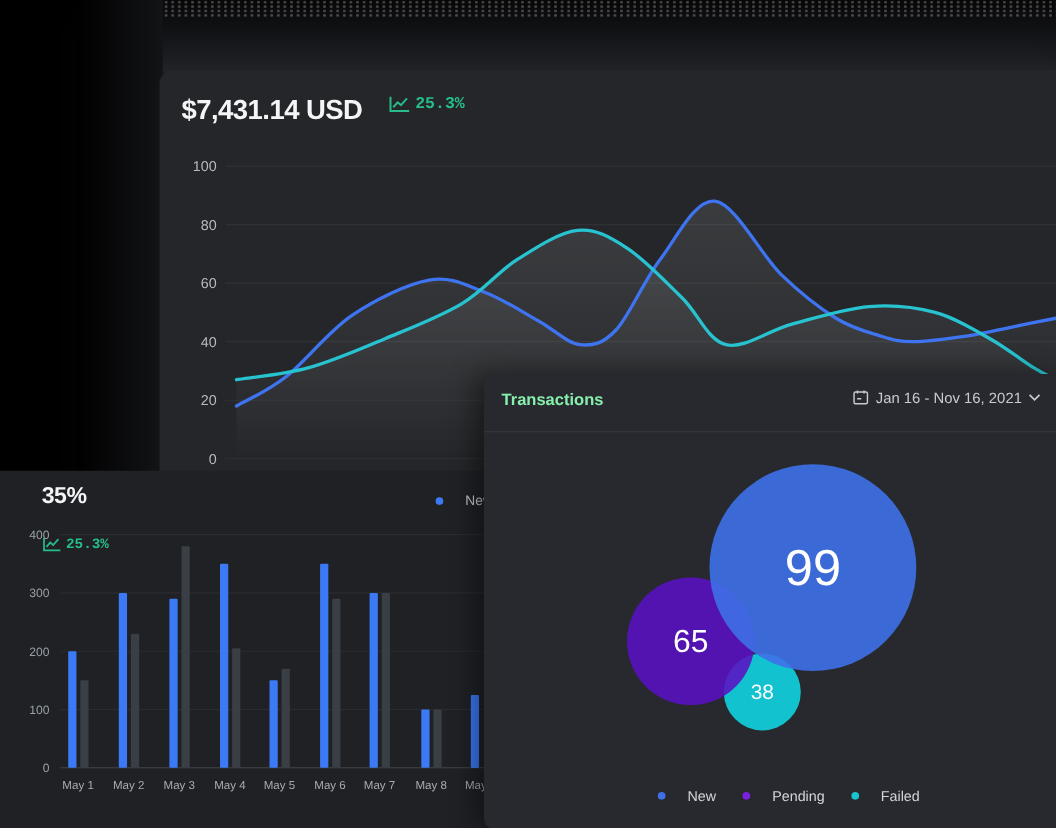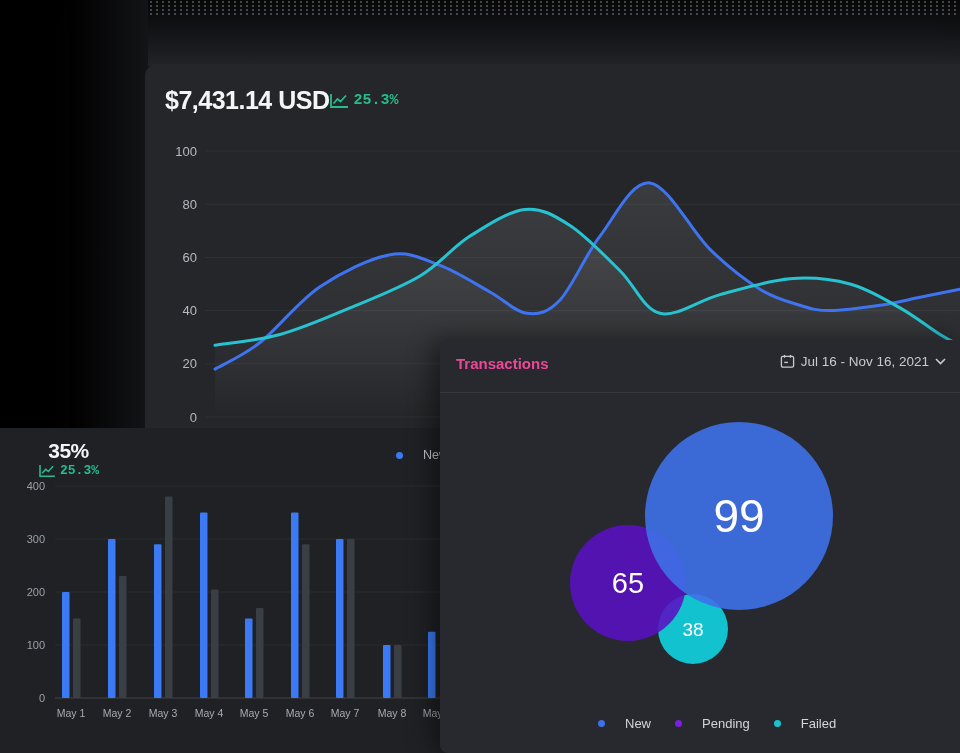--- a/index.html
+++ b/index.html
@@ -18,36 +18,36 @@
         background:linear-gradient(90deg,#000 0%,#131417 100%);}
 
   .card{position:absolute;box-sizing:border-box;}
   #revenue-card{left:145px;top:64px;width:815px;height:412px;background:#242629;
         border-radius:12px 0 0 0;z-index:1;}
   #daily-card{left:0;top:428px;width:450px;height:325px;background:#1f2125;
         border-radius:0 10px 0 0;z-index:2;}
   #transactions-card{left:440px;top:340px;width:520px;height:413px;background:#27292e;
         border-radius:8px 0 0 8px;z-index:3;box-shadow:-8px 0 24px rgba(0,0,0,.45);}
 
-  .card-header{position:absolute;display:flex;align-items:center;gap:0;}
+  .card-header{position:absolute;display:flex;align-items:flex-start;gap:24px;}
   #revenue-card .card-header{left:20px;top:22px;}
   #daily-card .card-header{left:38px;top:11px;flex-direction:column;}
   .big-value{color:#f4f5f6;font-weight:700;font-size:25px;letter-spacing:-.5px;}
   #daily-card .big-value{font-size:21px;}
   .trend{display:inline-flex;align-items:center;gap:4px;font-weight:700;font-family:Liberation Mono, monospace;}
   #revenue-card .trend{font-size:15px;}
   #daily-card .trend{font-size:13px;}
 
   svg text{font-family:"Liberation Sans", sans-serif;}
 
   .chart-svg{position:absolute;left:0;top:0;}
 
   
   .tx-header{position:absolute;left:0;top:0;width:100%;height:52px;}
-  .tx-title{position:absolute;left:16px;top:15px;color:#ec4899;font-size:15px;font-weight:700;}
+  .tx-title{position:absolute;left:16px;top:15px;color:#86efac;font-size:15px;font-weight:700;}
   .tx-divider{position:absolute;left:0;top:52px;width:100%;height:1px;background:rgba(255,255,255,.07);}
   .date-control{position:absolute;right:14px;top:14px;display:flex;align-items:center;gap:6px;
         color:#c7cacf;font-size:13.5px;cursor:pointer;}
 
   .legend-row{position:absolute;display:flex;align-items:center;}
   #tx-legend{left:158px;top:376px;gap:24px;}
   #daily-legend{left:396px;top:20px;gap:20px;}
   .legend-item{display:inline-flex;align-items:center;gap:20px;color:#d2d5d9;font-size:13px;}
   #daily-legend .legend-item{font-size:12.5px;color:#c4c8cd;}
   .legend-dot{width:7px;height:7px;border-radius:50%;display:inline-block;}
@@ -174,21 +174,21 @@
   <div id="transactions-card" class="card">
     <div class="tx-header">
       <span class="tx-title">Transactions</span>
       <span class="date-control">
         <svg width="15" height="15" viewBox="0 0 16 16">
           <rect x="1.5" y="2.5" width="13" height="11.5" rx="1.5" stroke="#c7cacf" stroke-width="1.4" fill="none"></rect>
           <line x1="4.8" y1="1" x2="4.8" y2="4" stroke="#c7cacf" stroke-width="1.4"></line>
           <line x1="11.2" y1="1" x2="11.2" y2="4" stroke="#c7cacf" stroke-width="1.4"></line>
           <line x1="4.5" y1="9" x2="8.5" y2="9" stroke="#c7cacf" stroke-width="1.4"></line>
         </svg>
-        <span>Jul 16 - Nov 16, 2021</span>
+        <span>Jan 16 - Nov 16, 2021</span>
         <svg width="11" height="7" viewBox="0 0 11 7">
           <path d="M1 1 L5.5 5.5 L10 1" stroke="#c7cacf" stroke-width="1.6" fill="none"></path>
         </svg>
       </span>
     </div>
     <div class="tx-divider"></div>
     <svg id="bubble-chart" class="chart-svg" style="top:60px" width="520" height="353" viewBox="0 0 520 353">
       <g id="bubble-circles">
           <circle cx="253" cy="229" r="35" fill="#12c2cf" fill-opacity="1"></circle>
           <circle cx="188" cy="183" r="58" fill="#5a10c4" fill-opacity="0.88"></circle>

